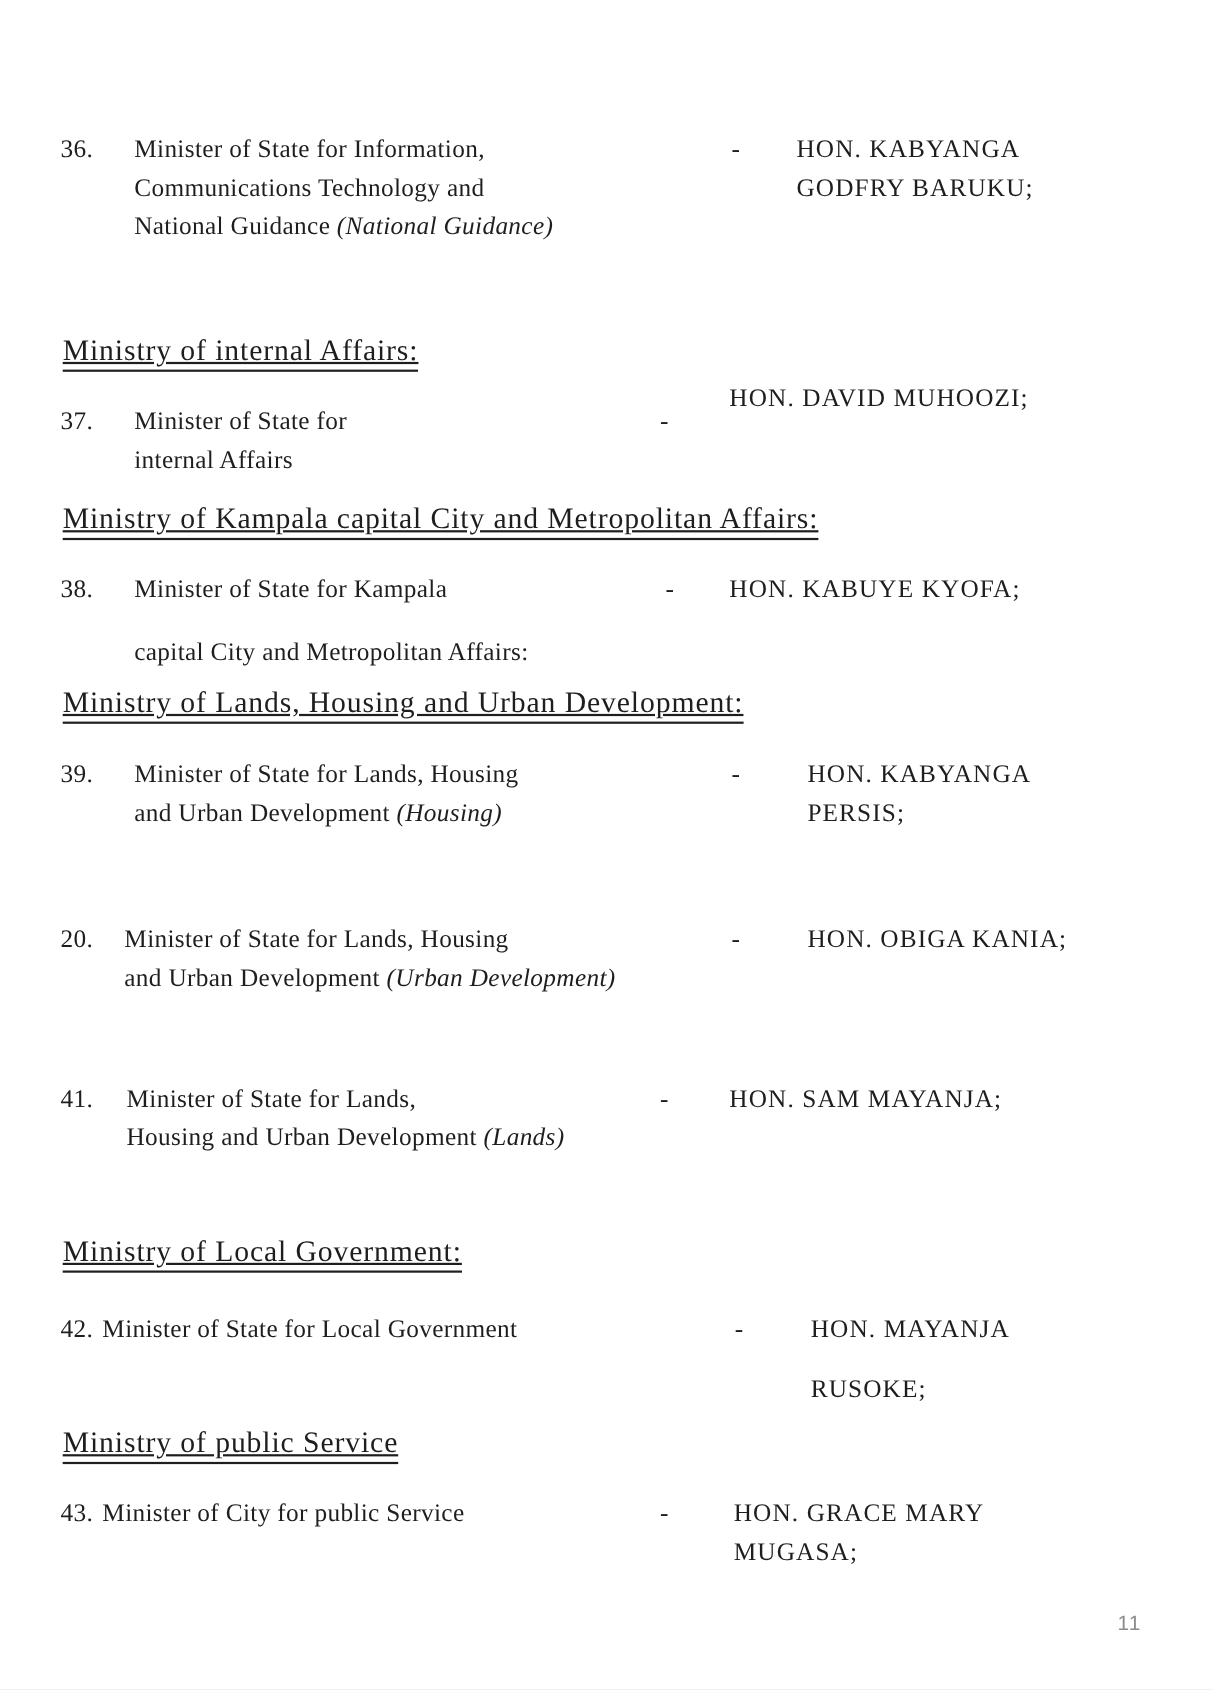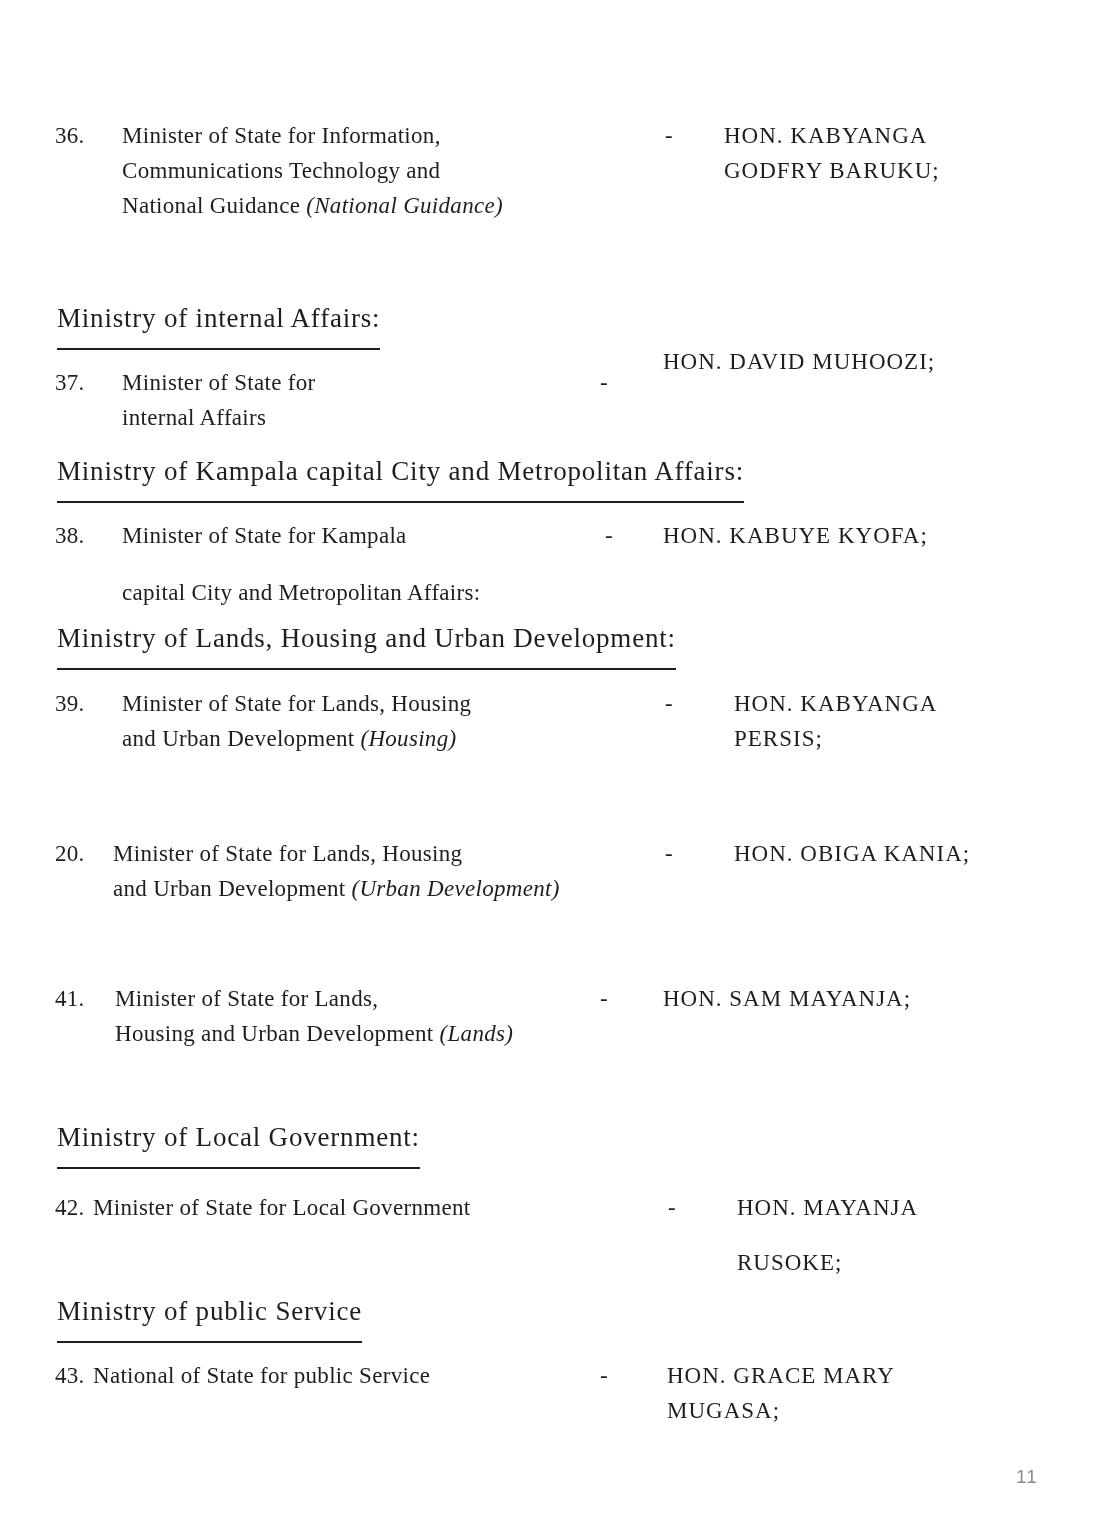--- a/index.html
+++ b/index.html
@@ -28,21 +28,22 @@
   }
   .dash{font-size:23px;line-height:35px;}
   .heading{
     font-size:27px;
     letter-spacing:0.8px;
     white-space:nowrap;
   }
   .heading > span{
     display:inline-block;
     border-bottom:2px solid #1e1e1e;
-    padding-bottom:14px;
+    padding-bottom:2px;
+    text-decoration:underline;
   }
   .it{font-style:italic;font-family:Liberation Serif, serif;}
   .page-num{
     font-family:"Liberation Sans","DejaVu Sans",sans-serif;
     font-size:19px;
     color:#8c8c8c;
     letter-spacing:1px;
   }
 </style>
 </head>
@@ -123,21 +124,21 @@
 
   <div class="abs body-text" style="left:55px;top:1190px">42.</div>
   <div class="abs body-text" style="left:93px;top:1190px">Minister of State for Local Government</div>
   <div class="abs dash" style="left:668px;top:1190px">-</div>
   <div class="abs name" style="left:737px;top:1190px">HON. MAYANJA</div>
   <div class="abs name" style="left:737px;top:1245px">RUSOKE;</div>
 
   <div class="abs heading" style="left:57px;top:1296px"><span>Ministry of public Service</span></div>
 
   <div class="abs body-text" style="left:55px;top:1358px">43.</div>
-  <div class="abs body-text" style="left:93px;top:1358px">National of State for public Service</div>
+  <div class="abs body-text" style="left:93px;top:1358px">Minister of City for public Service</div>
   <div class="abs dash" style="left:600px;top:1358px">-</div>
   <div class="abs name" style="left:667px;top:1358px">
     <div>HON. GRACE MARY</div>
     <div>MUGASA;</div>
   </div>
 
   <div class="abs page-num" style="left:1016px;top:1466px">11</div>
 
 </div>
 

